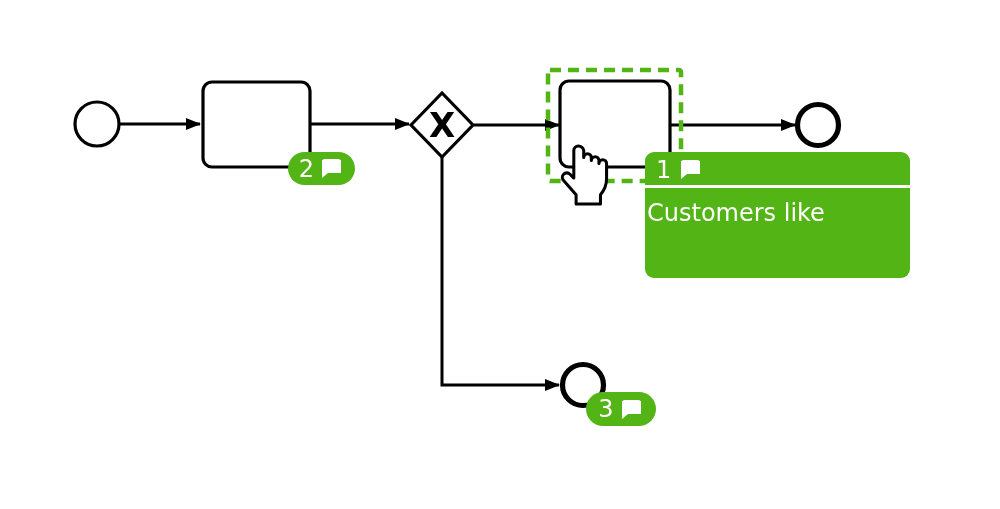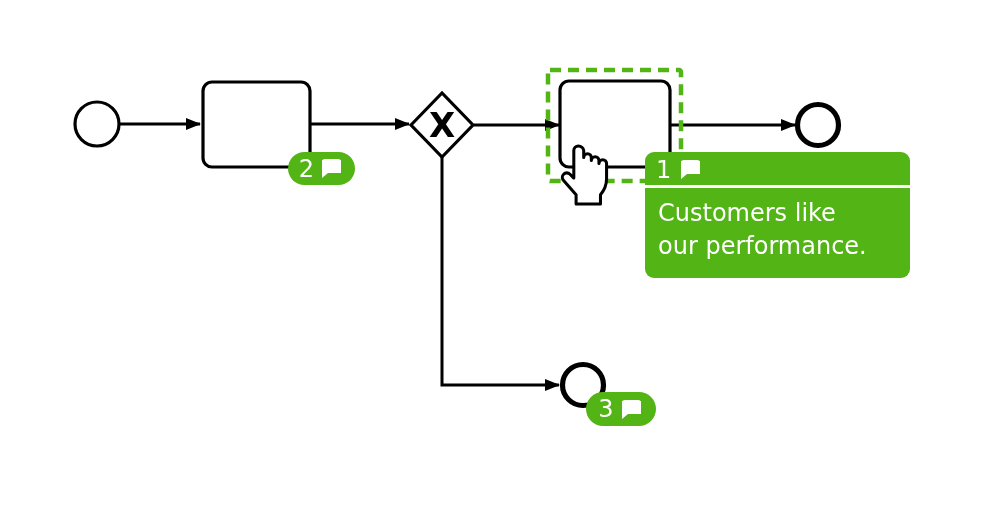--- a/index.html
+++ b/index.html
@@ -81,21 +81,21 @@
     height: 31px;
     padding: 2px 0 0 11px;
     font-size: 24px;
   }
   #comment-tooltip .tooltip-divider {
     height: 3px;
     background: #ffffff;
     width: 100%;
   }
   #comment-tooltip .tooltip-body {
-    padding: 9px 14px 0 13px;
+    padding: 9px 14px 0 2px;
     font-size: 24px;
     line-height: 33px;
     color: #ffffff;
     white-space: nowrap;
   }
   #cursor {
     position: absolute;
     left: 559px; top: 143px;
     width: 54px; height: 64px;
   }
@@ -153,21 +153,20 @@
     <div class="tooltip-header">
       <span>1</span>
       <svg width="25" height="25" viewBox="0 0 25 25">
         <path d="M3 4 h19 a0 0 0 0 1 0 0 v13 h-13 l-6 5 z" fill="#ffffff"></path>
         <rect x="3" y="3" width="19" height="14" rx="3" fill="#ffffff"></rect>
       </svg>
     </div>
     <div class="tooltip-divider"></div>
     <div class="tooltip-body">
       <div>Customers like</div>
-      <div>our performance.</div>
     </div>
   </div>
 
   <svg id="cursor" viewBox="0 0 34 42">
     <path d="M12 2 C10.3 2 9 3.3 9 5 L9 23 L6.5 20.5 C5.3 19.3 3.4 19.3 2.3 20.5
              C1.2 21.6 1.2 23.4 2.3 24.6 L10.5 34 L10.5 40 L26.5 40 L26.5 34
              C29 31 30.5 27.5 30.5 23.5 L30.5 13.5 C30.5 12.1 29.4 11 28 11
              C26.6 11 25.5 12.1 25.5 13.5 L25.5 11.5 C25.5 10.1 24.4 9 23 9
              C21.6 9 20.5 10.1 20.5 11.5 L20.5 9.5 C20.5 8.1 19.4 7 18 7
              C16.6 7 15.5 8.1 15.5 9.5 L15.5 5 C15.5 3.3 13.7 2 12 2 Z" fill="#ffffff" stroke="#000000" stroke-width="2" stroke-linejoin="round"></path>

